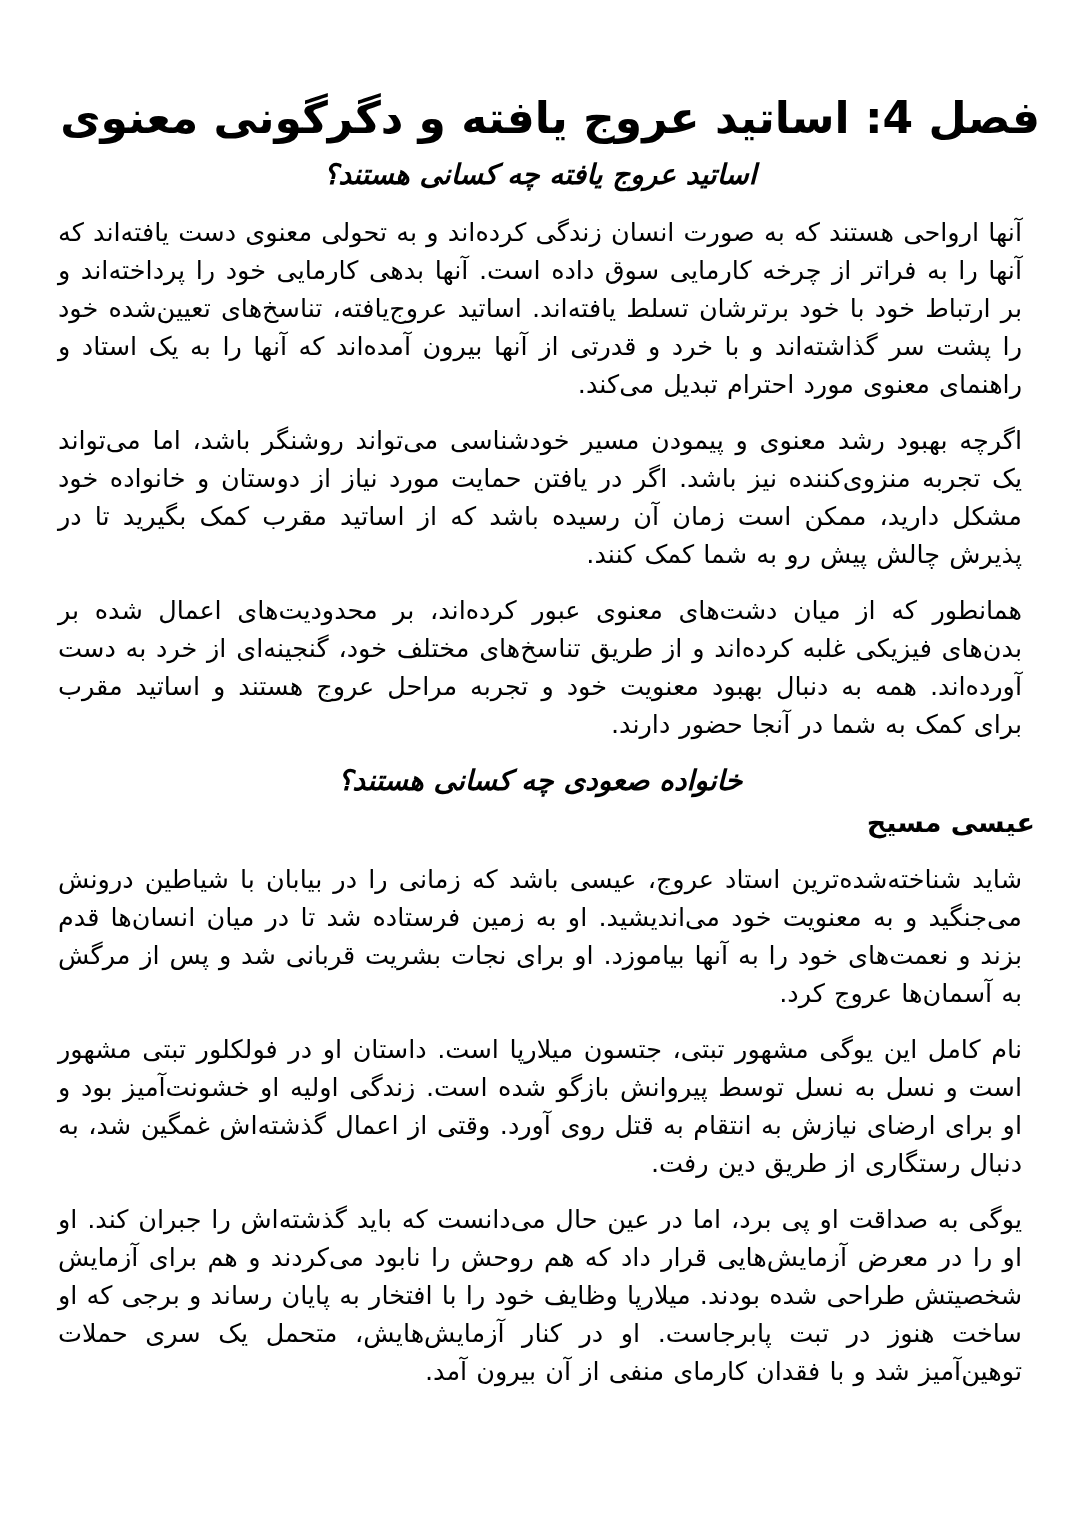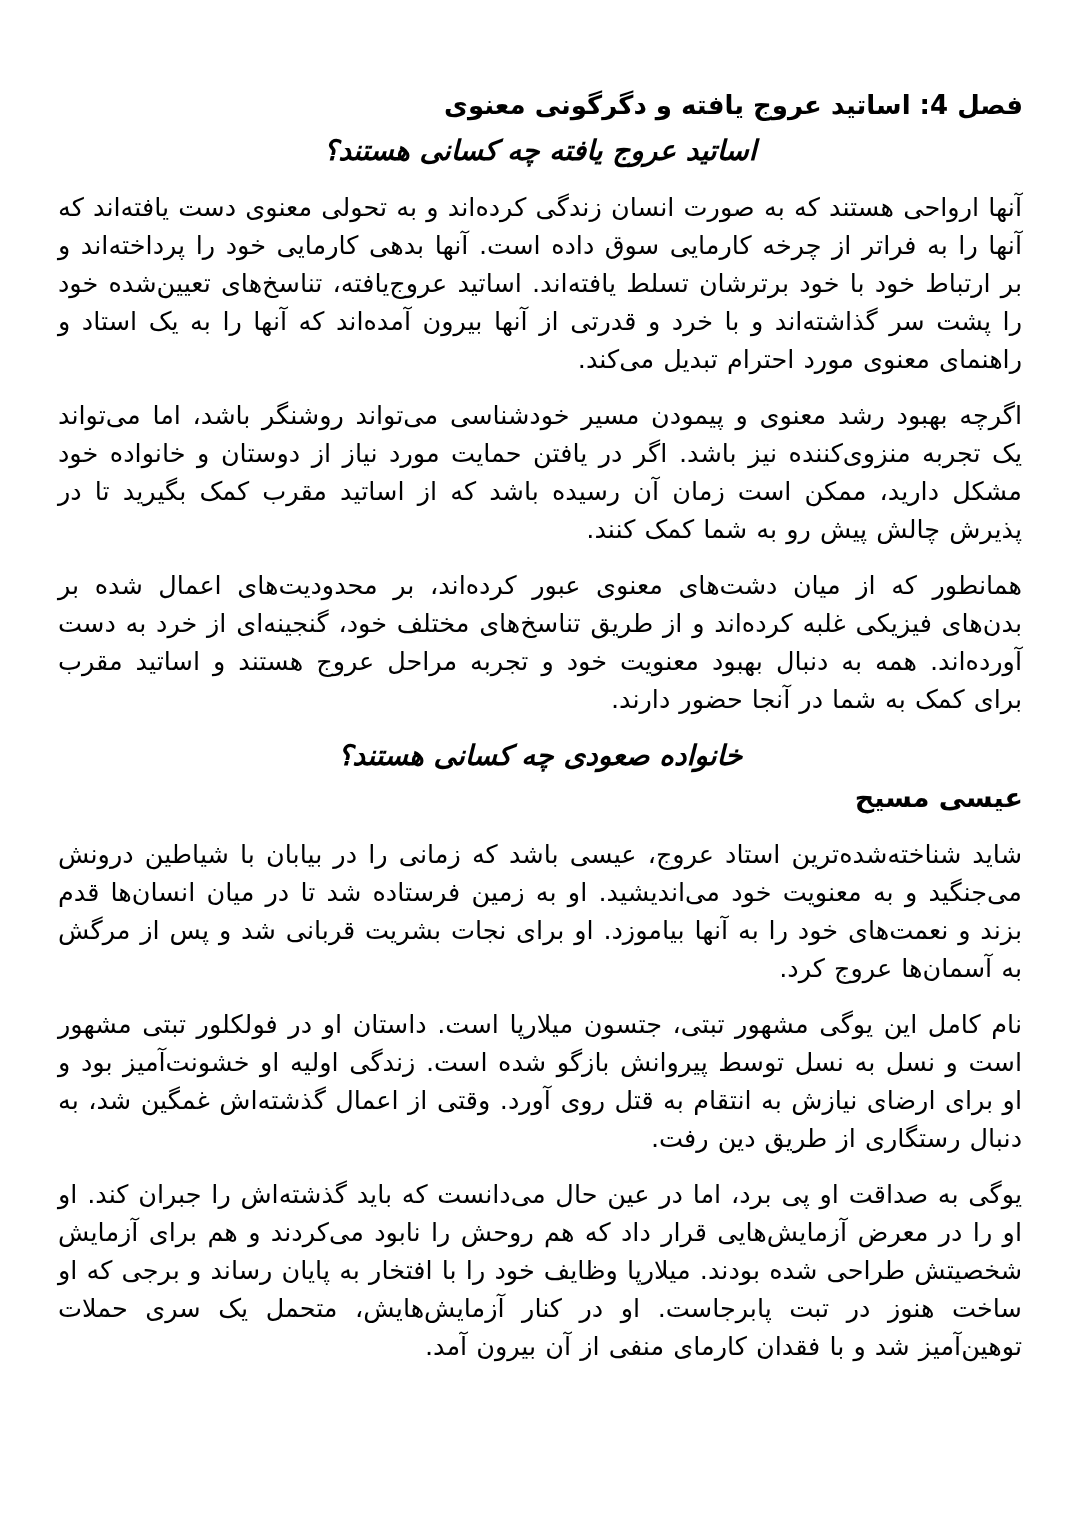--- a/index.html
+++ b/index.html
@@ -16,40 +16,40 @@
   }
   .page {
     direction: rtl;
     unicode-bidi: embed;
     box-sizing: border-box;
     width: 1080px;
     height: 1520px;
     padding: 88px 40px 40px 40px;
   }
   .chapter-title {
-    font-size: 26px;
+    font-size: 44px;
     font-weight: bold;
     line-height: 1.35;
     text-align: right;
-    margin: 0 17px 8px 0;
+    margin: 0 0 8px 0;
   }
   .question-heading {
     font-size: 28px;
     font-weight: bold;
     font-style: italic;
     line-height: 1.4;
     text-align: center;
     margin: 4px 0 4px 0;
   }
   .master-name {
     font-size: 27px;
     font-weight: bold;
     line-height: 1.4;
     text-align: right;
-    margin: 2px 17px 2px 0;
+    margin: 2px 5px 2px 0;
   }
   .body-paragraph {
     font-size: 25.5px;
     line-height: 38px;
     text-align: justify;
     text-justify: inter-word;
     margin: 18px;
     word-spacing: 1px;
   }
 </style>

